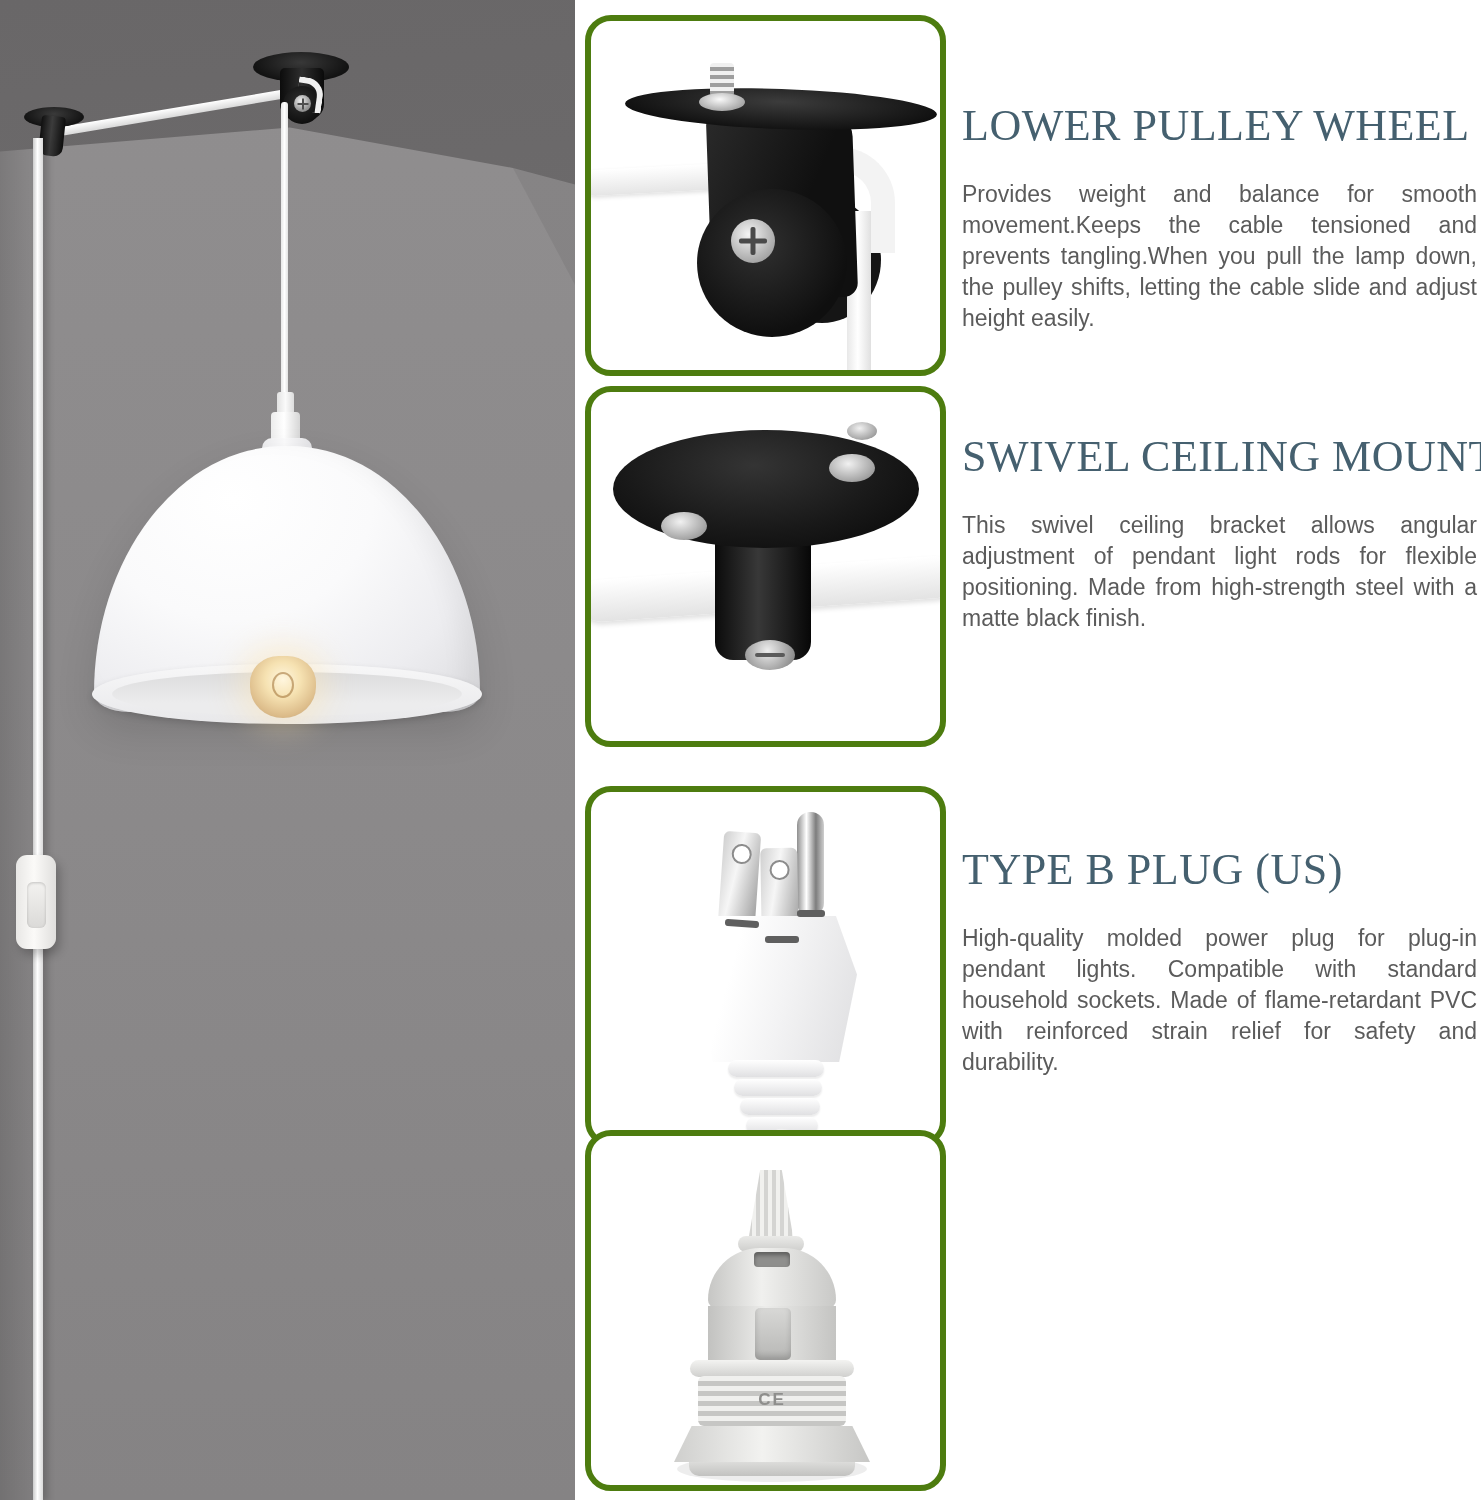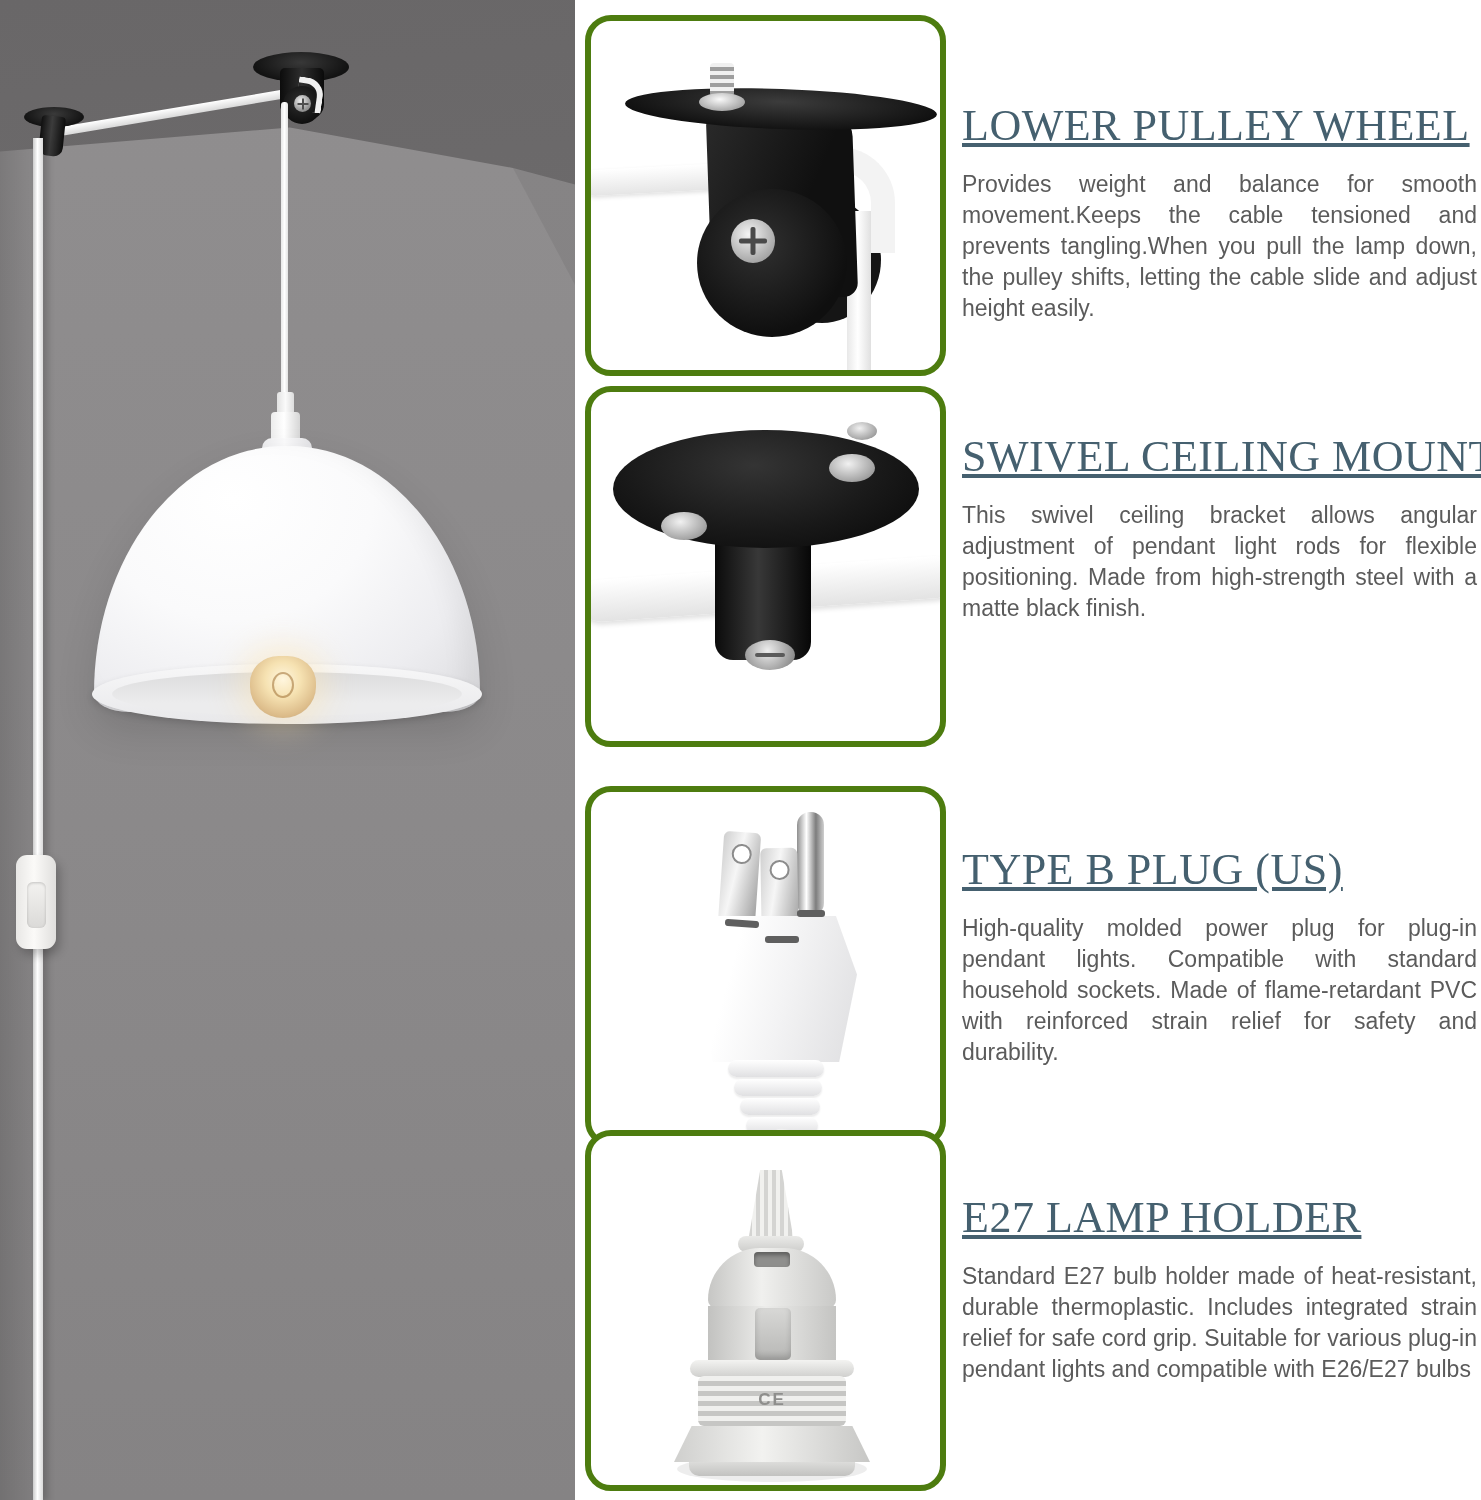--- a/index.html
+++ b/index.html
@@ -73,22 +73,22 @@
   .bulb::after { content:""; position:absolute; left:22px; top:16px; width:18px; height:22px;
     border:2px solid rgba(150,100,40,.5); border-radius:50%; }
 
   
   .feature { position:absolute; display:flex; }
   .thumb { width:349px; height:349px; flex:none; position:relative; overflow:hidden;
     border:6px solid #4d7c0f; border-radius:26px; background:#ffffff; margin-right:16px; }
   .thumb > div { position:absolute; }
   .ftext { width:515px; }
   .ftitle { margin:0; font-family:"Liberation Serif", serif; font-weight:normal;
-    font-size:44px; letter-spacing:.5px; color:#45606f; white-space:nowrap;text-decoration:underline; }
-  .fdesc { margin:18px 0 0; font-size:23px; line-height:31px; color:#5b5b5b; text-align:justify; }
+    font-size:44px; letter-spacing:.5px; color:#45606f; white-space:nowrap; }
+  .fdesc { margin:28px 0 0; font-size:23px; line-height:31px; color:#5b5b5b; text-align:justify; }
   #f1 { left:585px; top:15px; }   #f1 .ftext { padding-top:85px; }
   #f2 { left:585px; top:386px; }  #f2 .ftext { padding-top:45px; }
   #f3 { left:585px; top:786px; }  #f3 .ftext { padding-top:58px; }
   #f4 { left:585px; top:1130px; } #f4 .ftext { padding-top:62px; }
 
   
   .t1-rod { left:-8px; top:146px; width:136px; height:26px; border-radius:13px;
     background:linear-gradient(180deg,#ffffff,#e5e5e5); transform:rotate(-3deg); box-shadow:0 2px 4px rgba(0,0,0,.12); }
   .t1-wheel-rear { left:172px; top:176px; width:118px; height:126px; border-radius:50%; background:#151515; }
   .t1-cable-elbow { left:214px; top:126px; width:66px; height:82px;
@@ -273,19 +273,15 @@
       <div class="t4-slot"></div>
       <div class="t4-body"></div>
       <div class="t4-clip"></div>
       <div class="t4-collar"></div>
       <div class="t4-thread">
         <span class="t4-ce">CE</span>
       </div>
       <div class="t4-flare"></div>
       <div class="t4-base"></div>
     </div>
-    <div class="ftext">
-      <h2 class="ftitle">E27 LAMP HOLDER</h2>
-      <p class="fdesc">Standard E27 bulb holder made of heat-resistant, durable thermoplastic. Includes integrated strain relief for safe cord grip. Suitable for various plug-in pendant lights and compatible with E26/E27 bulbs</p>
-    </div>
   </section>
 
 </div>
 
 </body></html>

